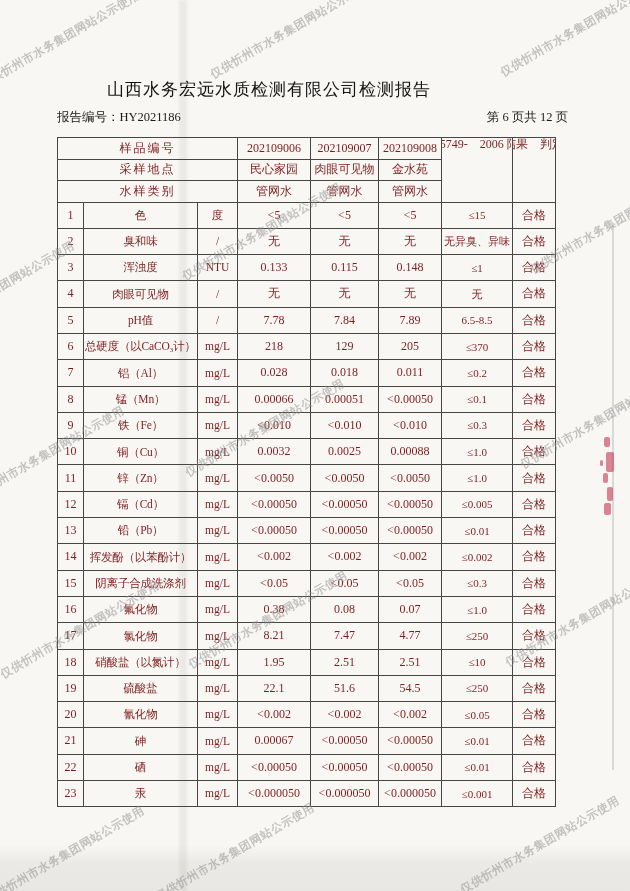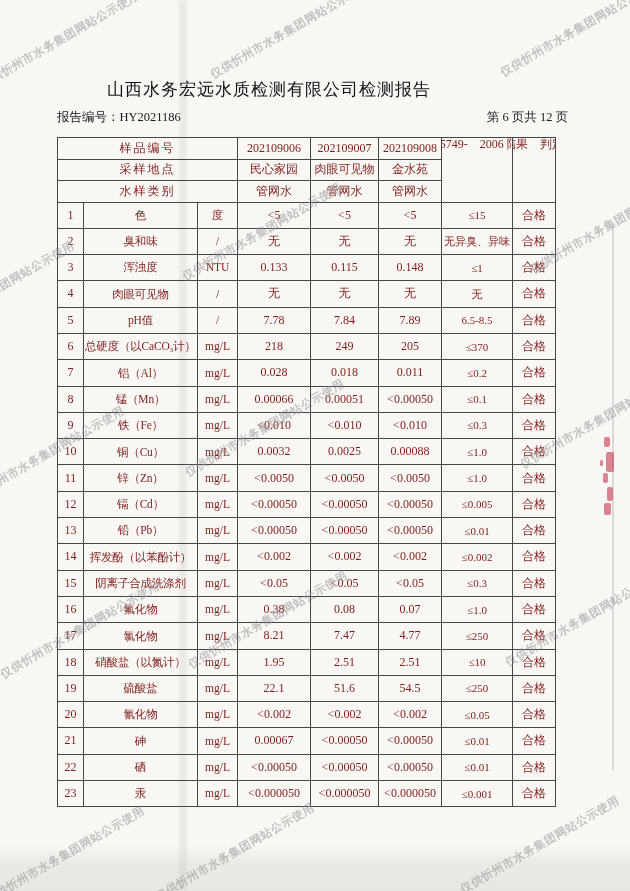--- a/index.html
+++ b/index.html
@@ -192,21 +192,21 @@
       <td class="c-val">7.84</td>
       <td class="c-val">7.89</td>
       <td class="c-limit">6.5-8.5</td>
       <td class="c-result">合格</td>
     </tr>
         <tr>
       <td class="c-no">6</td>
       <td class="c-name">总硬度（以CaCO₃计）</td>
       <td class="c-unit">mg/L</td>
       <td class="c-val">218</td>
-      <td class="c-val">249</td>
+      <td class="c-val">129</td>
       <td class="c-val">205</td>
       <td class="c-limit">≤370</td>
       <td class="c-result">合格</td>
     </tr>
         <tr>
       <td class="c-no">7</td>
       <td class="c-name">铝（Al）</td>
       <td class="c-unit">mg/L</td>
       <td class="c-val">0.028</td>
       <td class="c-val">0.018</td>

